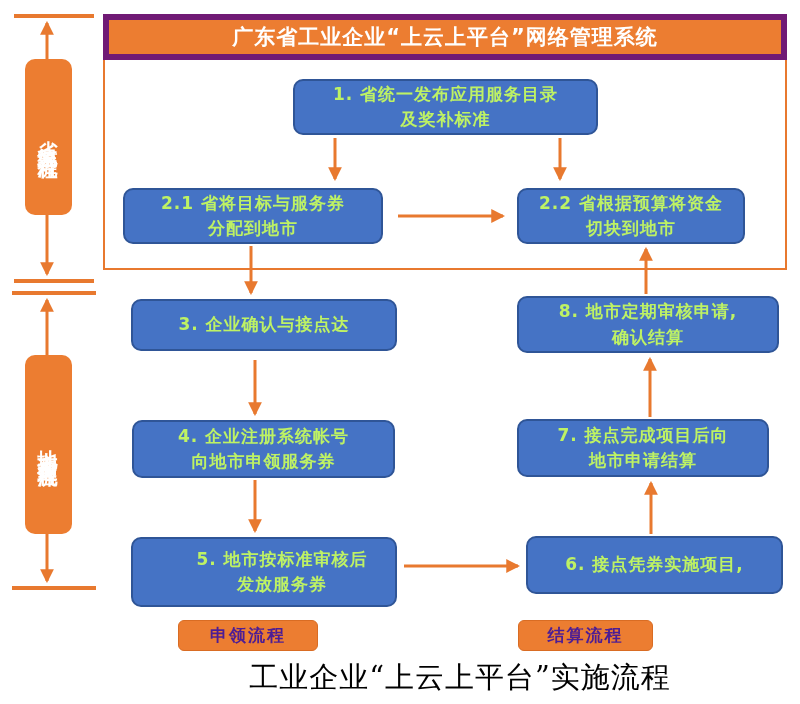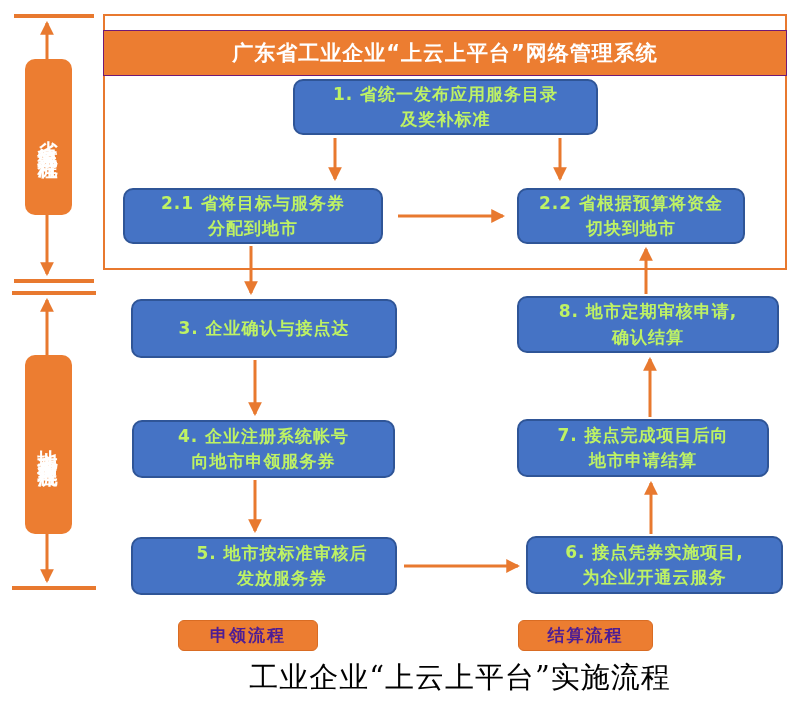--- a/index.html
+++ b/index.html
@@ -13,25 +13,24 @@
   .overlay{
     position:absolute;left:0;top:0;width:800px;height:704px;
     z-index:3;pointer-events:none;
   }
   .region-border{
     position:absolute;left:103px;top:14px;width:684px;height:256px;
     border:2px solid #E8792F;box-sizing:border-box;z-index:1;
   }
   .banner{
     position:absolute;left:103px;top:14px;width:684px;height:46px;
-    background:#EC7D31;border:1px solid #701a75;box-sizing:border-box;
+    background:#EC7D31;border:6px solid #701a75;box-sizing:border-box;
     display:flex;align-items:center;justify-content:center;
     color:#ffffff;font-size:21px;font-weight:bold;letter-spacing:1px;
     z-index:2;
-    margin-top:16px;
   }
   .step{
     position:absolute;z-index:4;
     background:#4573C5;border:2px solid #2F5597;border-radius:10px;
     box-sizing:border-box;
     display:flex;flex-direction:column;align-items:center;justify-content:center;
     color:#bef264;font-size:17px;font-weight:bold;line-height:1.5;
     letter-spacing:1px;text-align:center;
   }
   .side-label{
@@ -53,25 +52,25 @@
   .flow-tag.right{left:518px;width:135px;}
   .caption{
     position:absolute;left:110px;top:658px;width:700px;z-index:4;
     text-align:center;color:#000000;font-size:29px;letter-spacing:1px;
     font-family:"DejaVu Serif", serif;
   }
   
   #b1 {left:293px;top:79px; width:305px;height:56px;}
   #b21{left:123px;top:188px;width:260px;height:56px;}
   #b22{left:517px;top:188px;width:228px;height:56px;}
-  #b3 {left:131px;top:299px;width:266px;height:59px;}
+  #b3 {left:131px;top:299px;width:266px;height:52px;}
   #b8 {left:517px;top:296px;width:262px;height:57px;}
   #b4 {left:132px;top:420px;width:263px;height:58px;}
   #b7 {left:517px;top:419px;width:252px;height:58px;}
-  #b5 {left:131px;top:537px;width:266px;height:58px;padding-left:36px;}
+  #b5 {left:131px;top:537px;width:266px;height:70px;padding-left:36px;}
   #b6 {left:526px;top:536px;width:257px;height:58px;align-items:center;}
 </style>
 </head>
 <body>
 
 <div class="canvas">
 
   <div class="region-border"></div>
 
   <div class="banner">广东省工业企业“上云上平台”网络管理系统</div>
@@ -132,21 +131,20 @@
   <div class="step" id="b7">
     <div>7. 接点完成项目后向</div>
     <div>地市申请结算</div>
   </div>
   <div class="step" id="b5">
     <div>5. 地市按标准审核后</div>
     <div>发放服务券</div>
   </div>
   <div class="step" id="b6">
     <div>6. 接点凭券实施项目,</div>
-    <div>为企业开通云服务</div>
   </div>
 
   <div class="flow-tag left">申领流程</div>
   <div class="flow-tag right">结算流程</div>
 
   <div class="caption">工业企业“上云上平台”实施流程</div>
 
 </div>
 
 </body></html>

